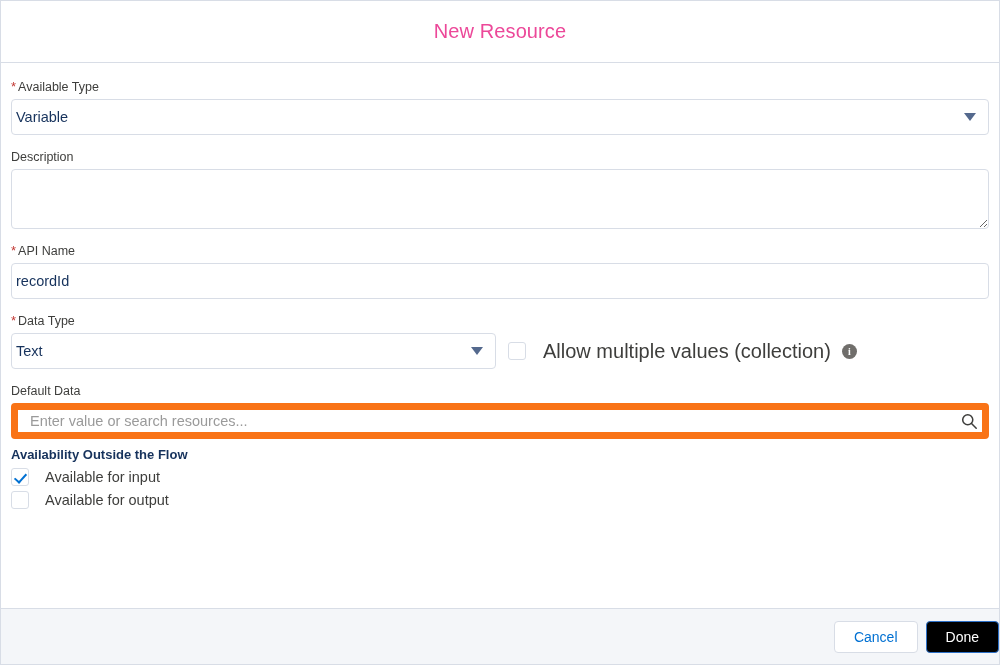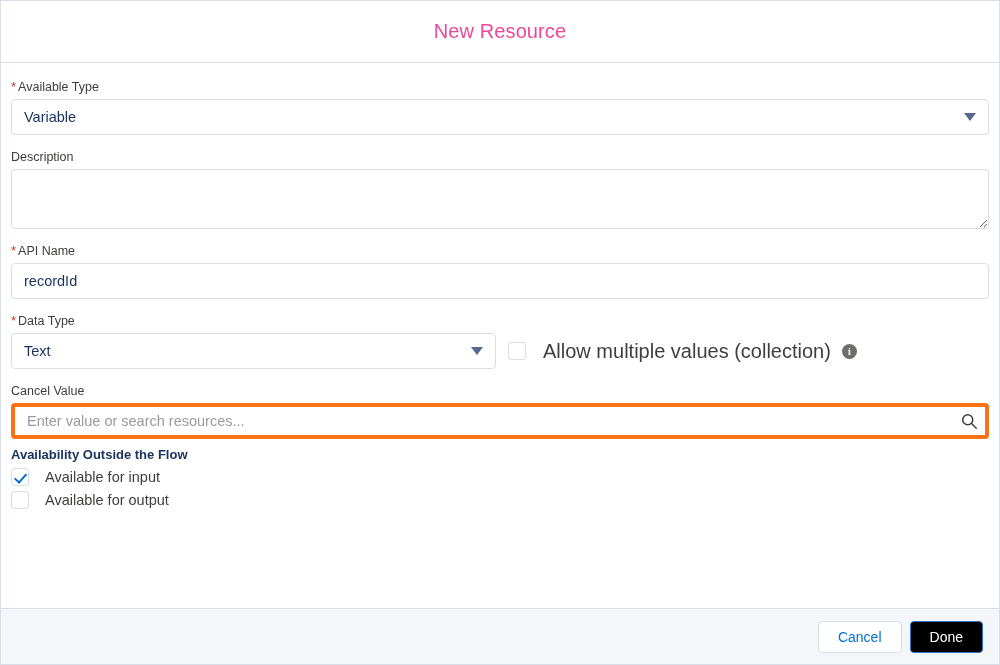--- a/index.html
+++ b/index.html
@@ -71,21 +71,21 @@
     width: 100%;
   }
 
   .input-box,
   .select-box {
     width: 100%;
     height: 36px;
     background: #ffffff;
     border: 1px solid #d8dde6;
     border-radius: 4px;
-    padding: 0 12px;
+    padding: 0 4px;
     font-size: 14.5px;
     color: #16325c;
     font-family: "Liberation Sans", sans-serif;
     display: flex;
     align-items: center;
     line-height: 34px;
     outline: none;
   }
 
   .select-box { padding-right: 34px; cursor: pointer; }
@@ -178,21 +178,21 @@
     cursor: pointer;
     user-select: none;
   }
 
   
   .search-ctrl { position: relative; }
   .search-input {
     width: 100%;
     height: 36px;
     background: #ffffff;
-    border: 4px solid #f97316;
+    border: 7px solid #f97316;
     border-radius: 4px;
     padding: 0 40px 0 12px;
     font-size: 14.5px;
     color: #16325c;
     font-family: "Liberation Sans", sans-serif;
     outline: none;
   }
   .search-input::placeholder { color: #9a9a9a; opacity: 1; }
   .search-icon {
     position: absolute;
@@ -224,21 +224,20 @@
 
   
   .modal-footer {
     height: 56px;
     min-height: 56px;
     background: #f4f6f9;
     border-top: 1px solid #d8dde6;
     display: flex;
     align-items: center;
     justify-content: flex-end;
-    padding-right: 16px;
     gap: 8px;
   }
   .btn {
     height: 32px;
     border-radius: 4px;
     font-size: 14px;
     font-family: "Liberation Sans", sans-serif;
     cursor: pointer;
     padding: 0 19px;
     line-height: 30px;
@@ -303,21 +302,21 @@
         </div>
         <div class="collection-wrap">
           <span class="cb"></span>
           <span class="collection-label">Allow multiple values (collection)</span>
           <span class="info-icon">i</span>
         </div>
       </div>
     </div>
 
     <div class="field-group" style="margin-bottom:8px;">
-      <label class="field-label">Cancel Value</label>
+      <label class="field-label">Default Data</label>
       <div class="search-ctrl">
         <input class="search-input" type="text" placeholder="Enter value or search resources..." style="">
         <svg class="search-icon" viewBox="0 0 20 20" fill="none">
           <circle cx="8.6" cy="8.6" r="5.6" stroke="#3e3e3c" stroke-width="1.7"></circle>
           <line x1="12.8" y1="12.8" x2="18" y2="18" stroke="#3e3e3c" stroke-width="1.7" stroke-linecap="round"></line>
         </svg>
       </div>
     </div>
 
     <div class="field-group">

